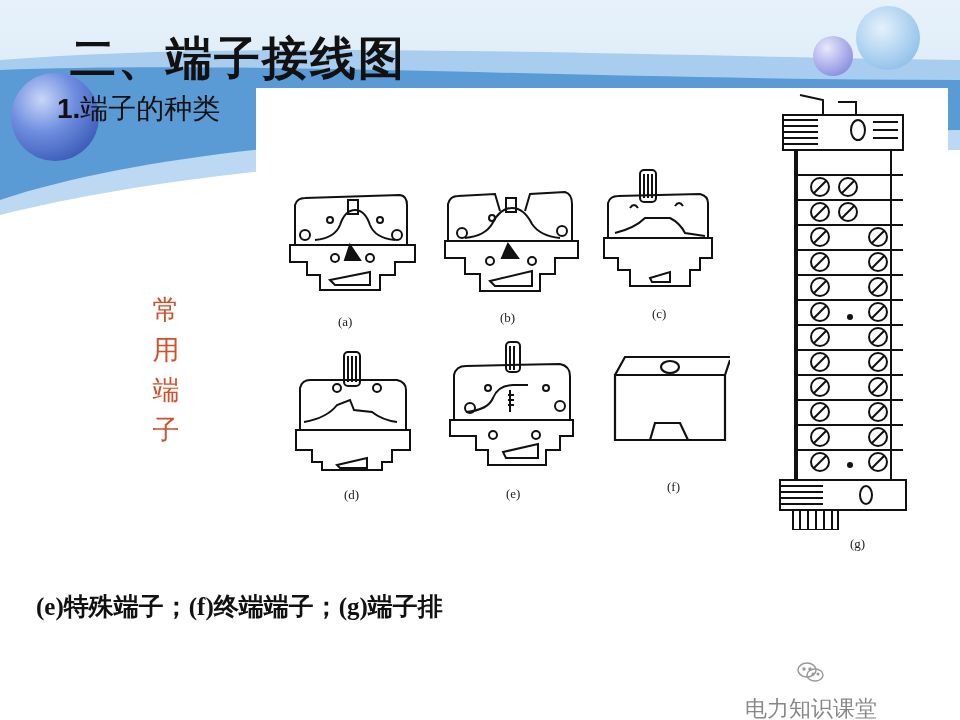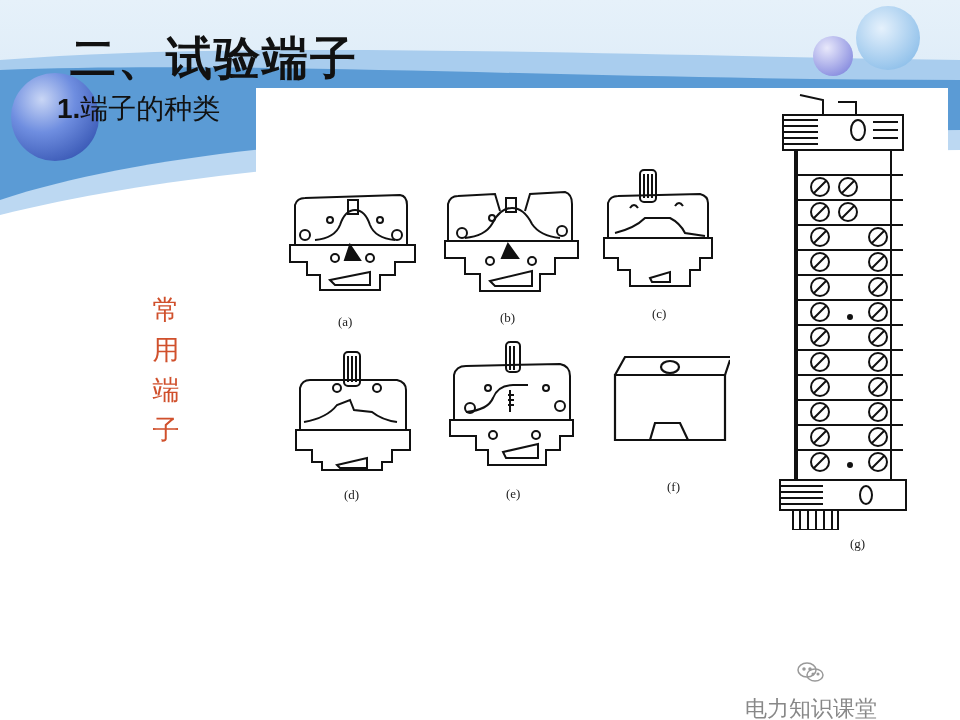--- a/index.html
+++ b/index.html
@@ -50,21 +50,21 @@
     <path d="M0,200 C120,160 300,140 480,135 L960,130 L960,240 L0,240 Z" fill="#bcd8f2"></path>
     <path d="M0,215 C140,180 320,160 520,155 L960,150 L960,240 L0,240 Z" fill="#ffffff"></path>
     <circle cx="55" cy="117" r="44" fill="url(#sph1)"></circle>
     <circle cx="888" cy="38" r="32" fill="url(#sph2)"></circle>
     <circle cx="833" cy="56" r="20" fill="url(#sph3)"></circle>
   </svg>
 </div>
 
 <div class="white-panel"></div>
 
-<div class="title">二、试验端子</div>
+<div class="title">二、端子接线图</div>
 <div class="subtitle">
   <b>1.</b><span>端子的种类</span>
 </div>
 
 <div class="red-vert">
   <div>常</div>
   <div>用</div>
   <div>端</div>
   <div>子</div>
 </div>
@@ -203,20 +203,21 @@
     </g>
     <path d="M2,390 L128,390 L128,420 L2,420 Z" fill="#fff"></path>
     <path d="M2,396 L45,396 M2,402 L45,402 M2,408 L45,408 M2,414 L45,414"></path>
     <ellipse cx="88" cy="405" rx="6" ry="9"></ellipse>
     <path d="M15,420 L15,440 L60,440 L60,420 M22,420 L22,440 M30,420 L30,440 M38,420 L38,440 M46,420 L46,440 M54,420 L54,440"></path>
   </svg>
   <div class="fig-label" style="left:72px;top:446px;">(g)</div>
 </div>
 
 <div class="caption">
+  <div>(e)特殊端子；(f)终端端子；(g)端子排</div>
 </div>
 
 <div class="watermark">
   <svg width="30" height="26" viewBox="0 0 30 26" fill="none" stroke="#999" stroke-width="1.5">
     <ellipse cx="11" cy="10" rx="9" ry="7"></ellipse>
     <ellipse cx="19" cy="15" rx="8" ry="6"></ellipse>
     <circle cx="8" cy="9" r="1" fill="#999"></circle>
       <circle cx="14" cy="9" r="1" fill="#999"></circle>
     <circle cx="17" cy="14" r="0.8" fill="#999"></circle>
       <circle cx="22" cy="14" r="0.8" fill="#999"></circle>

